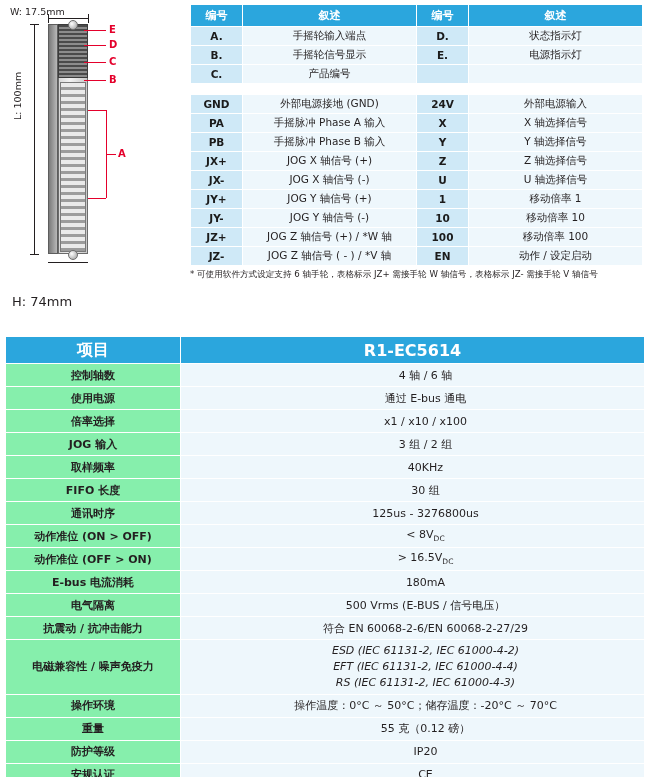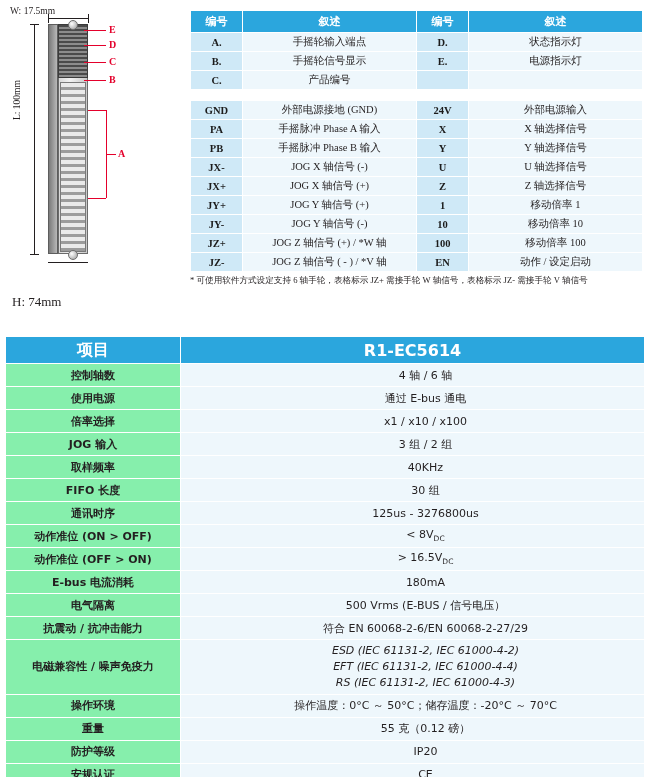--- a/index.html
+++ b/index.html
@@ -4,23 +4,23 @@
 <style>
   html,body{margin:0;padding:0;}
   body{
     width:650px;height:777px;
     background:#ffffff;
     font-family:"DejaVu Sans","Liberation Sans",sans-serif;
     font-size:11px;color:#231f20;
     position:relative;overflow:hidden;
   }
   
-  .top-area{display:flex;width:650px;height:330px;font-family:Liberation Serif, serif;}
+  .top-area{display:flex;width:650px;height:330px;}
   .device-panel{width:190px;position:relative;}
-  .tables-panel{width:460px;padding-top:10px;}
+  .tables-panel{width:460px;padding-top:4px;}
 
   
   .dim-w{position:absolute;left:10px;top:6px;font-size:9.5px;color:#231f20;}
   .dim-h{position:absolute;left:12px;top:250px;font-size:13px;color:#231f20;margin-top:44px;}
   .dim-l{position:absolute;left:12px;top:120px;font-size:9.5px;color:#231f20;
          transform:rotate(-90deg);transform-origin:left top;white-space:nowrap;}
   .dev-body{position:absolute;left:48px;top:24px;width:40px;height:230px;}
   .dev-left{position:absolute;left:0;top:0;width:10px;height:230px;
             background:linear-gradient(90deg,#7a7a7a,#b8b8b8);border:1px solid #5d5d5d;box-sizing:border-box;}
   .dev-main{position:absolute;left:10px;top:0;width:30px;height:230px;
@@ -161,30 +161,30 @@
         <td class="cid">X</td>
         <td class="cdesc">X 轴选择信号</td>
       </tr>
       <tr>
         <td class="cid">PB</td>
         <td class="cdesc">手摇脉冲 Phase B 输入</td>
         <td class="cid">Y</td>
         <td class="cdesc">Y 轴选择信号</td>
       </tr>
       <tr>
+        <td class="cid">JX+</td>
+        <td class="cdesc">JOG X 轴信号 (+)</td>
+        <td class="cid">Z</td>
+        <td class="cdesc">Z 轴选择信号</td>
+      </tr>
+      <tr>
         <td class="cid">JX-</td>
         <td class="cdesc">JOG X 轴信号 (-)</td>
         <td class="cid">U</td>
         <td class="cdesc">U 轴选择信号</td>
-      </tr>
-      <tr>
-        <td class="cid">JX+</td>
-        <td class="cdesc">JOG X 轴信号 (+)</td>
-        <td class="cid">Z</td>
-        <td class="cdesc">Z 轴选择信号</td>
       </tr>
       <tr>
         <td class="cid">JY+</td>
         <td class="cdesc">JOG Y 轴信号 (+)</td>
         <td class="cid">1</td>
         <td class="cdesc">移动倍率 1</td>
       </tr>
       <tr>
         <td class="cid">JY-</td>
         <td class="cdesc">JOG Y 轴信号 (-)</td>

